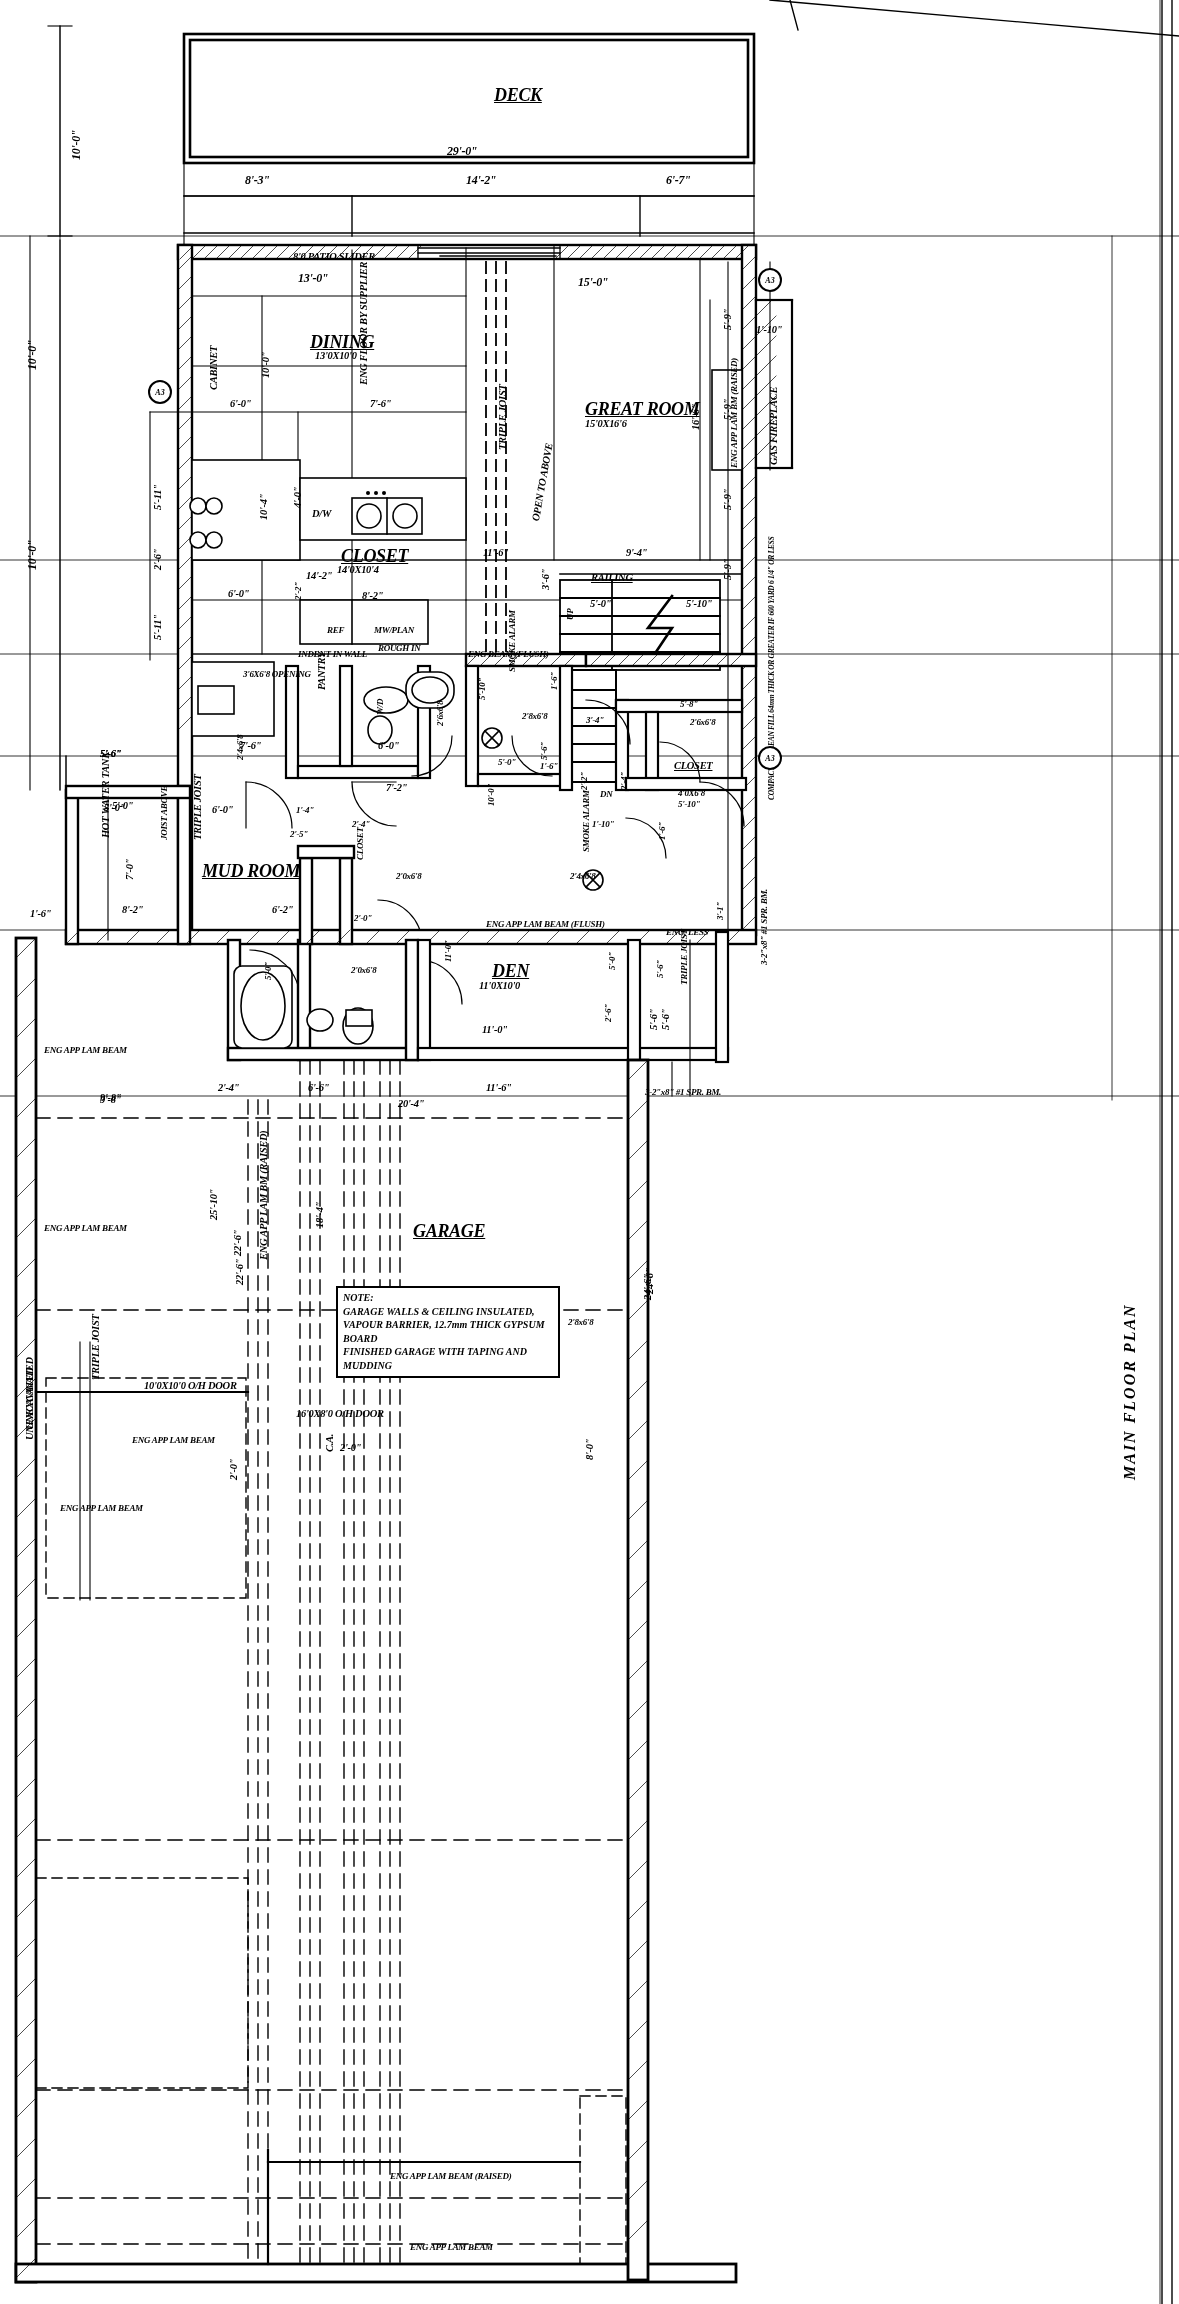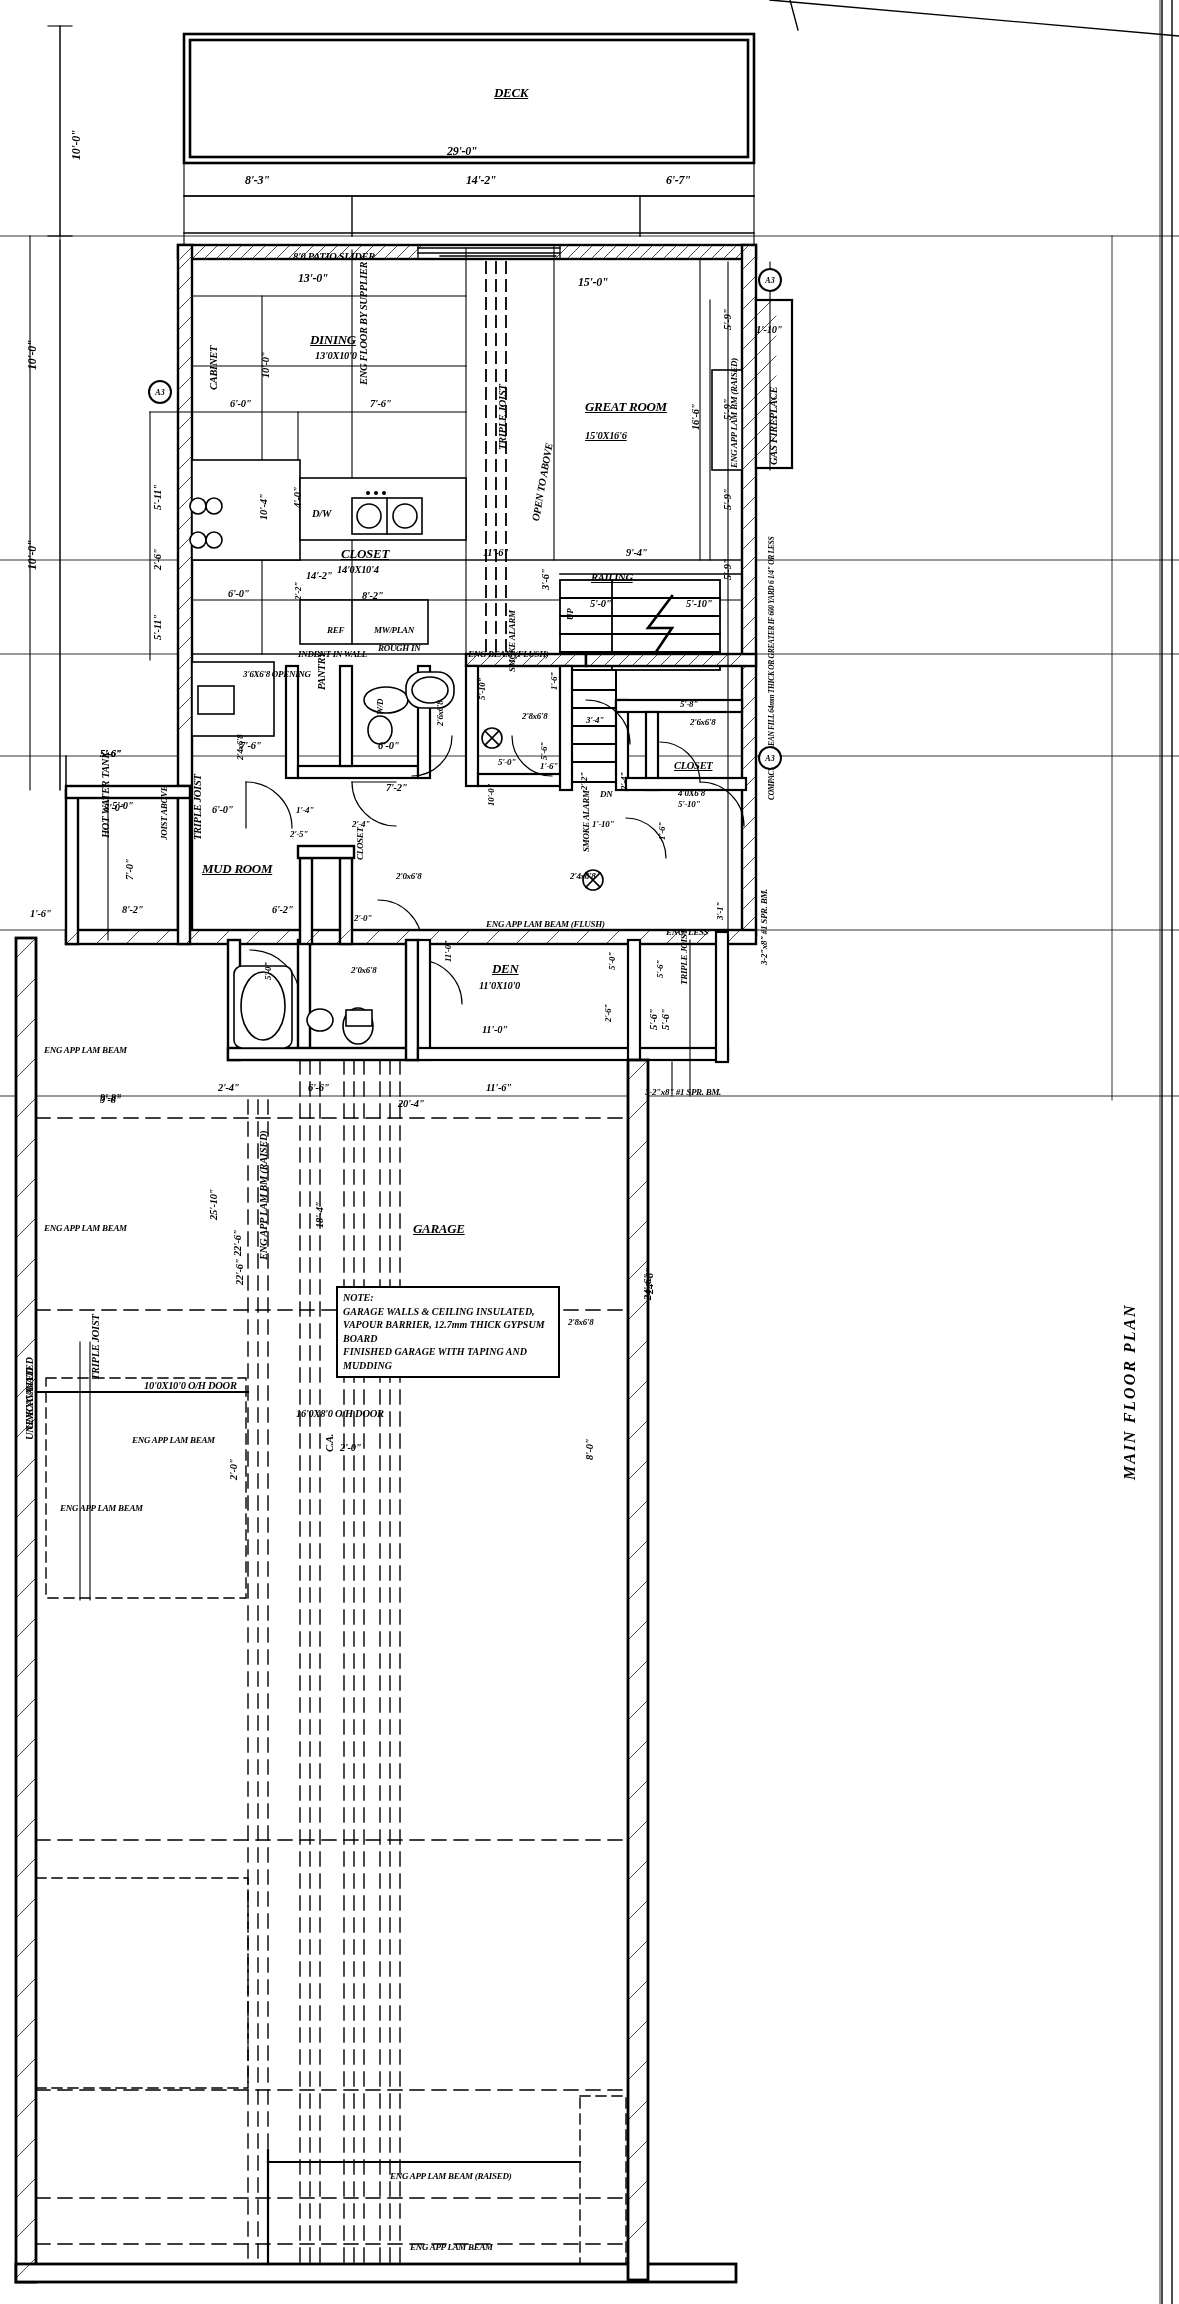--- a/index.html
+++ b/index.html
@@ -16,21 +16,21 @@
     color:#000;white-space:nowrap;
     letter-spacing:-0.3px;
     line-height:1.05;
   }
   .u{text-decoration:underline;}
   .rot90{transform-origin:0 0;transform:rotate(-90deg);}
   .rotneg{transform-origin:0 0;transform:rotate(-80deg);}
   .dim{font-size:12px;}
   .dimS{font-size:10.5px;}
   .dimXS{font-size:9px;}
-  .room{font-size:13px;text-decoration:underline;}
+  .room{font-size:18px;text-decoration:underline;}
   .note{font-size:10px;font-style:italic;font-weight:700;line-height:1.35;}
   .noteBox{
     position:absolute;border:2px solid #000;background:#fff;
     padding:3px 5px 4px 5px;
   }
   .mark{
     position:absolute;border:2px solid #000;border-radius:50%;
     width:20px;height:20px;background:#fff;
     font-size:8px;font-weight:700;font-style:italic;
     display:flex;align-items:center;justify-content:center;
@@ -597,21 +597,21 @@
 <div class="lbl dimS" style="left:293px;top:251px;">8'0 PATIO SLIDER</div>
 <div class="lbl dim" style="left:298px;top:272px;">13'-0"</div>
 <div class="lbl dim" style="left:578px;top:276px;">15'-0"</div>
 
 <div class="lbl dimS rot90" style="left:208px;top:390px;">CABINET</div>
 <div class="lbl dimS rot90" style="left:260px;top:378px;">10'-0"</div>
 <div class="lbl room u" style="left:310px;top:333px;">DINING</div>
 <div class="lbl dimS" style="left:303px;top:350px;margin-left:12px;">13'0X10'0</div>
 
 <div class="lbl room u" style="left:585px;top:400px;">GREAT ROOM</div>
-<div class="lbl dimS" style="left:585px;top:430px;text-decoration:underline;">15'0X16'6</div>
+<div class="lbl dimS" style="left:585px;top:418px;">15'0X16'6</div>
 
 <div class="lbl dimS rot90" style="left:358px;top:385px;">ENG FLOOR BY SUPPLIER</div>
 <div class="lbl dimS" style="left:230px;top:398px;">6'-0"</div>
 <div class="lbl dimS" style="left:370px;top:398px;">7'-6"</div>
 
 <div class="lbl dimS rot90" style="left:497px;top:450px;">TRIPLE JOIST</div>
 <div class="lbl dimS rotneg" style="left:530px;top:520px;">OPEN TO ABOVE</div>
 
 <div class="lbl dimS rot90" style="left:768px;top:465px;">GAS FIREPLACE</div>
 <div class="lbl dimXS rot90" style="left:730px;top:468px;">ENG APP LAM BM (RAISED)</div>

